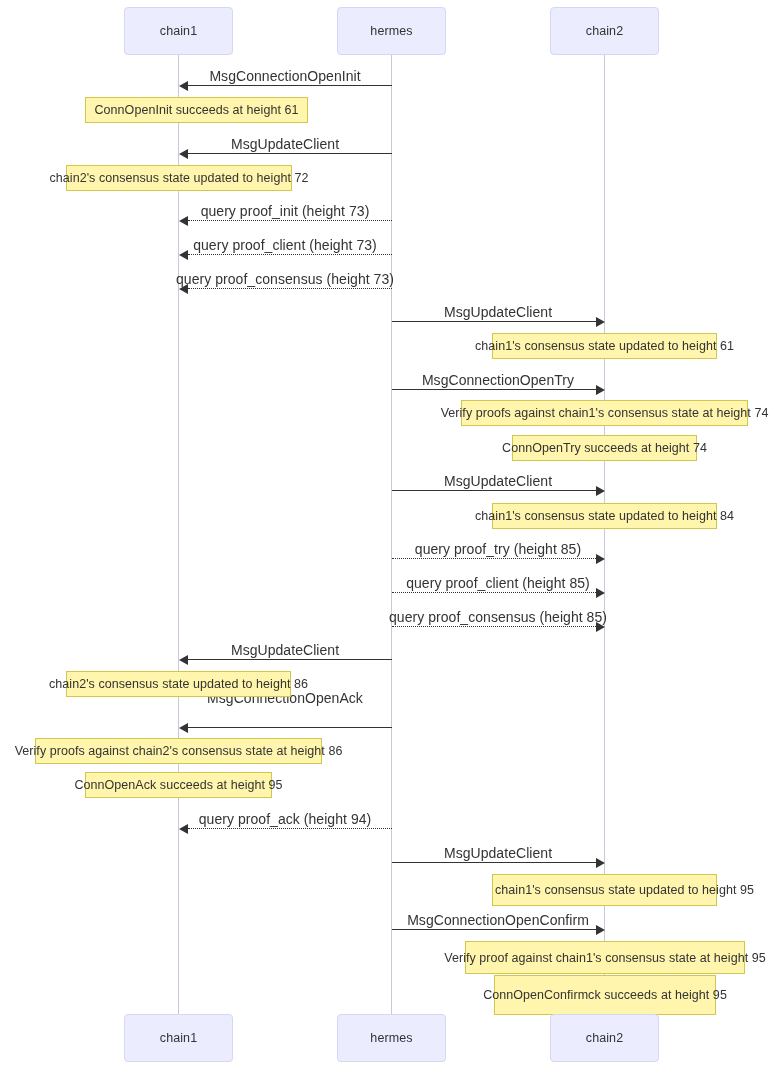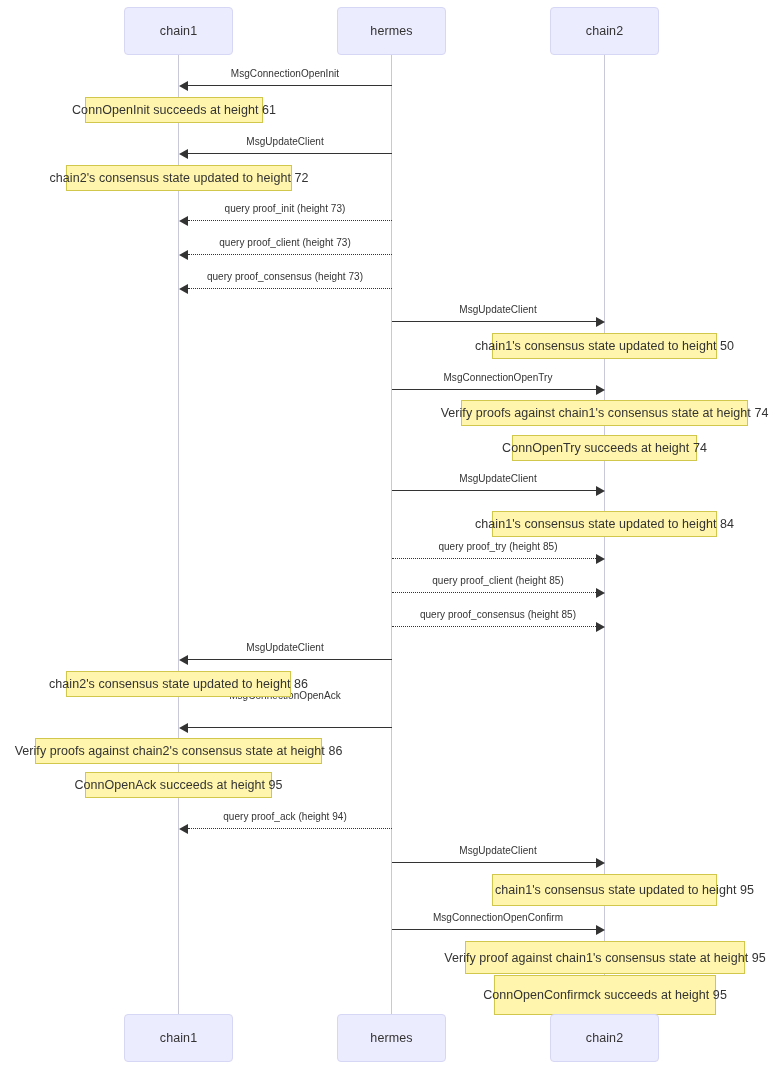--- a/index.html
+++ b/index.html
@@ -44,21 +44,21 @@
     white-space: nowrap;
     letter-spacing: 0.1px;
   }
   
   .msg {
     position: absolute;
     z-index: 3;
   }
   .msg-label {
     position: absolute;
-    font-size: 10px;
+    font-size: 14px;
     color: #333333;
     white-space: nowrap;
     text-align: center;
     transform: translateX(-50%);
     letter-spacing: 0.05px;
   }
   .msg-line {
     position: absolute;
     height: 0;
     border-top: 1.6px solid #333333;
@@ -193,36 +193,36 @@
         <div class="arrowhead right" style="top: 857.8px; left: 595.5px;"></div>
         <div class="msg-label" style="left: 498px; top: 845px;">MsgUpdateClient</div>
       </div>
       <div class="msg">
         <div class="msg-line" style="left: 391.5px; width: 204px; top: 929px;"></div>
         <div class="arrowhead right" style="top: 924.8px; left: 595.5px;"></div>
         <div class="msg-label" style="left: 498px; top: 912px;">MsgConnectionOpenConfirm</div>
       </div>
     </div>
   <div id="notes-layer">
-      <div class="note" style="left: 85px; top: 97px; width: 178px; height: 26px;">
+      <div class="note" style="left: 85px; top: 97px; width: 223px; height: 26px;">
         <span class="note-text">ConnOpenInit succeeds at height 61</span>
       </div>
       <div class="note" style="left: 66px; top: 165px; width: 226px; height: 26px;">
         <span class="note-text">chain2's consensus state updated to height 72</span>
       </div>
       <div class="note" style="left: 492px; top: 333px; width: 225px; height: 26px;">
-        <span class="note-text">chain1's consensus state updated to height 50</span>
+        <span class="note-text">chain1's consensus state updated to height 61</span>
       </div>
       <div class="note" style="left: 461px; top: 400px; width: 287px; height: 26px;">
         <span class="note-text">Verify proofs against chain1's consensus state at height 74</span>
       </div>
       <div class="note" style="left: 512px; top: 435px; width: 185px; height: 26px;">
         <span class="note-text">ConnOpenTry succeeds at height 74</span>
       </div>
-      <div class="note" style="left: 492px; top: 503px; width: 225px; height: 26px; margin-top: 8px;">
+      <div class="note" style="left: 492px; top: 503px; width: 225px; height: 26px;">
         <span class="note-text">chain1's consensus state updated to height 84</span>
       </div>
       <div class="note" style="left: 66px; top: 671px; width: 225px; height: 26px;">
         <span class="note-text">chain2's consensus state updated to height 86</span>
       </div>
       <div class="note" style="left: 35px; top: 738px; width: 287px; height: 26px;">
         <span class="note-text">Verify proofs against chain2's consensus state at height 86</span>
       </div>
       <div class="note" style="left: 85px; top: 772px; width: 187px; height: 26px;">
         <span class="note-text">ConnOpenAck succeeds at height 95</span>

